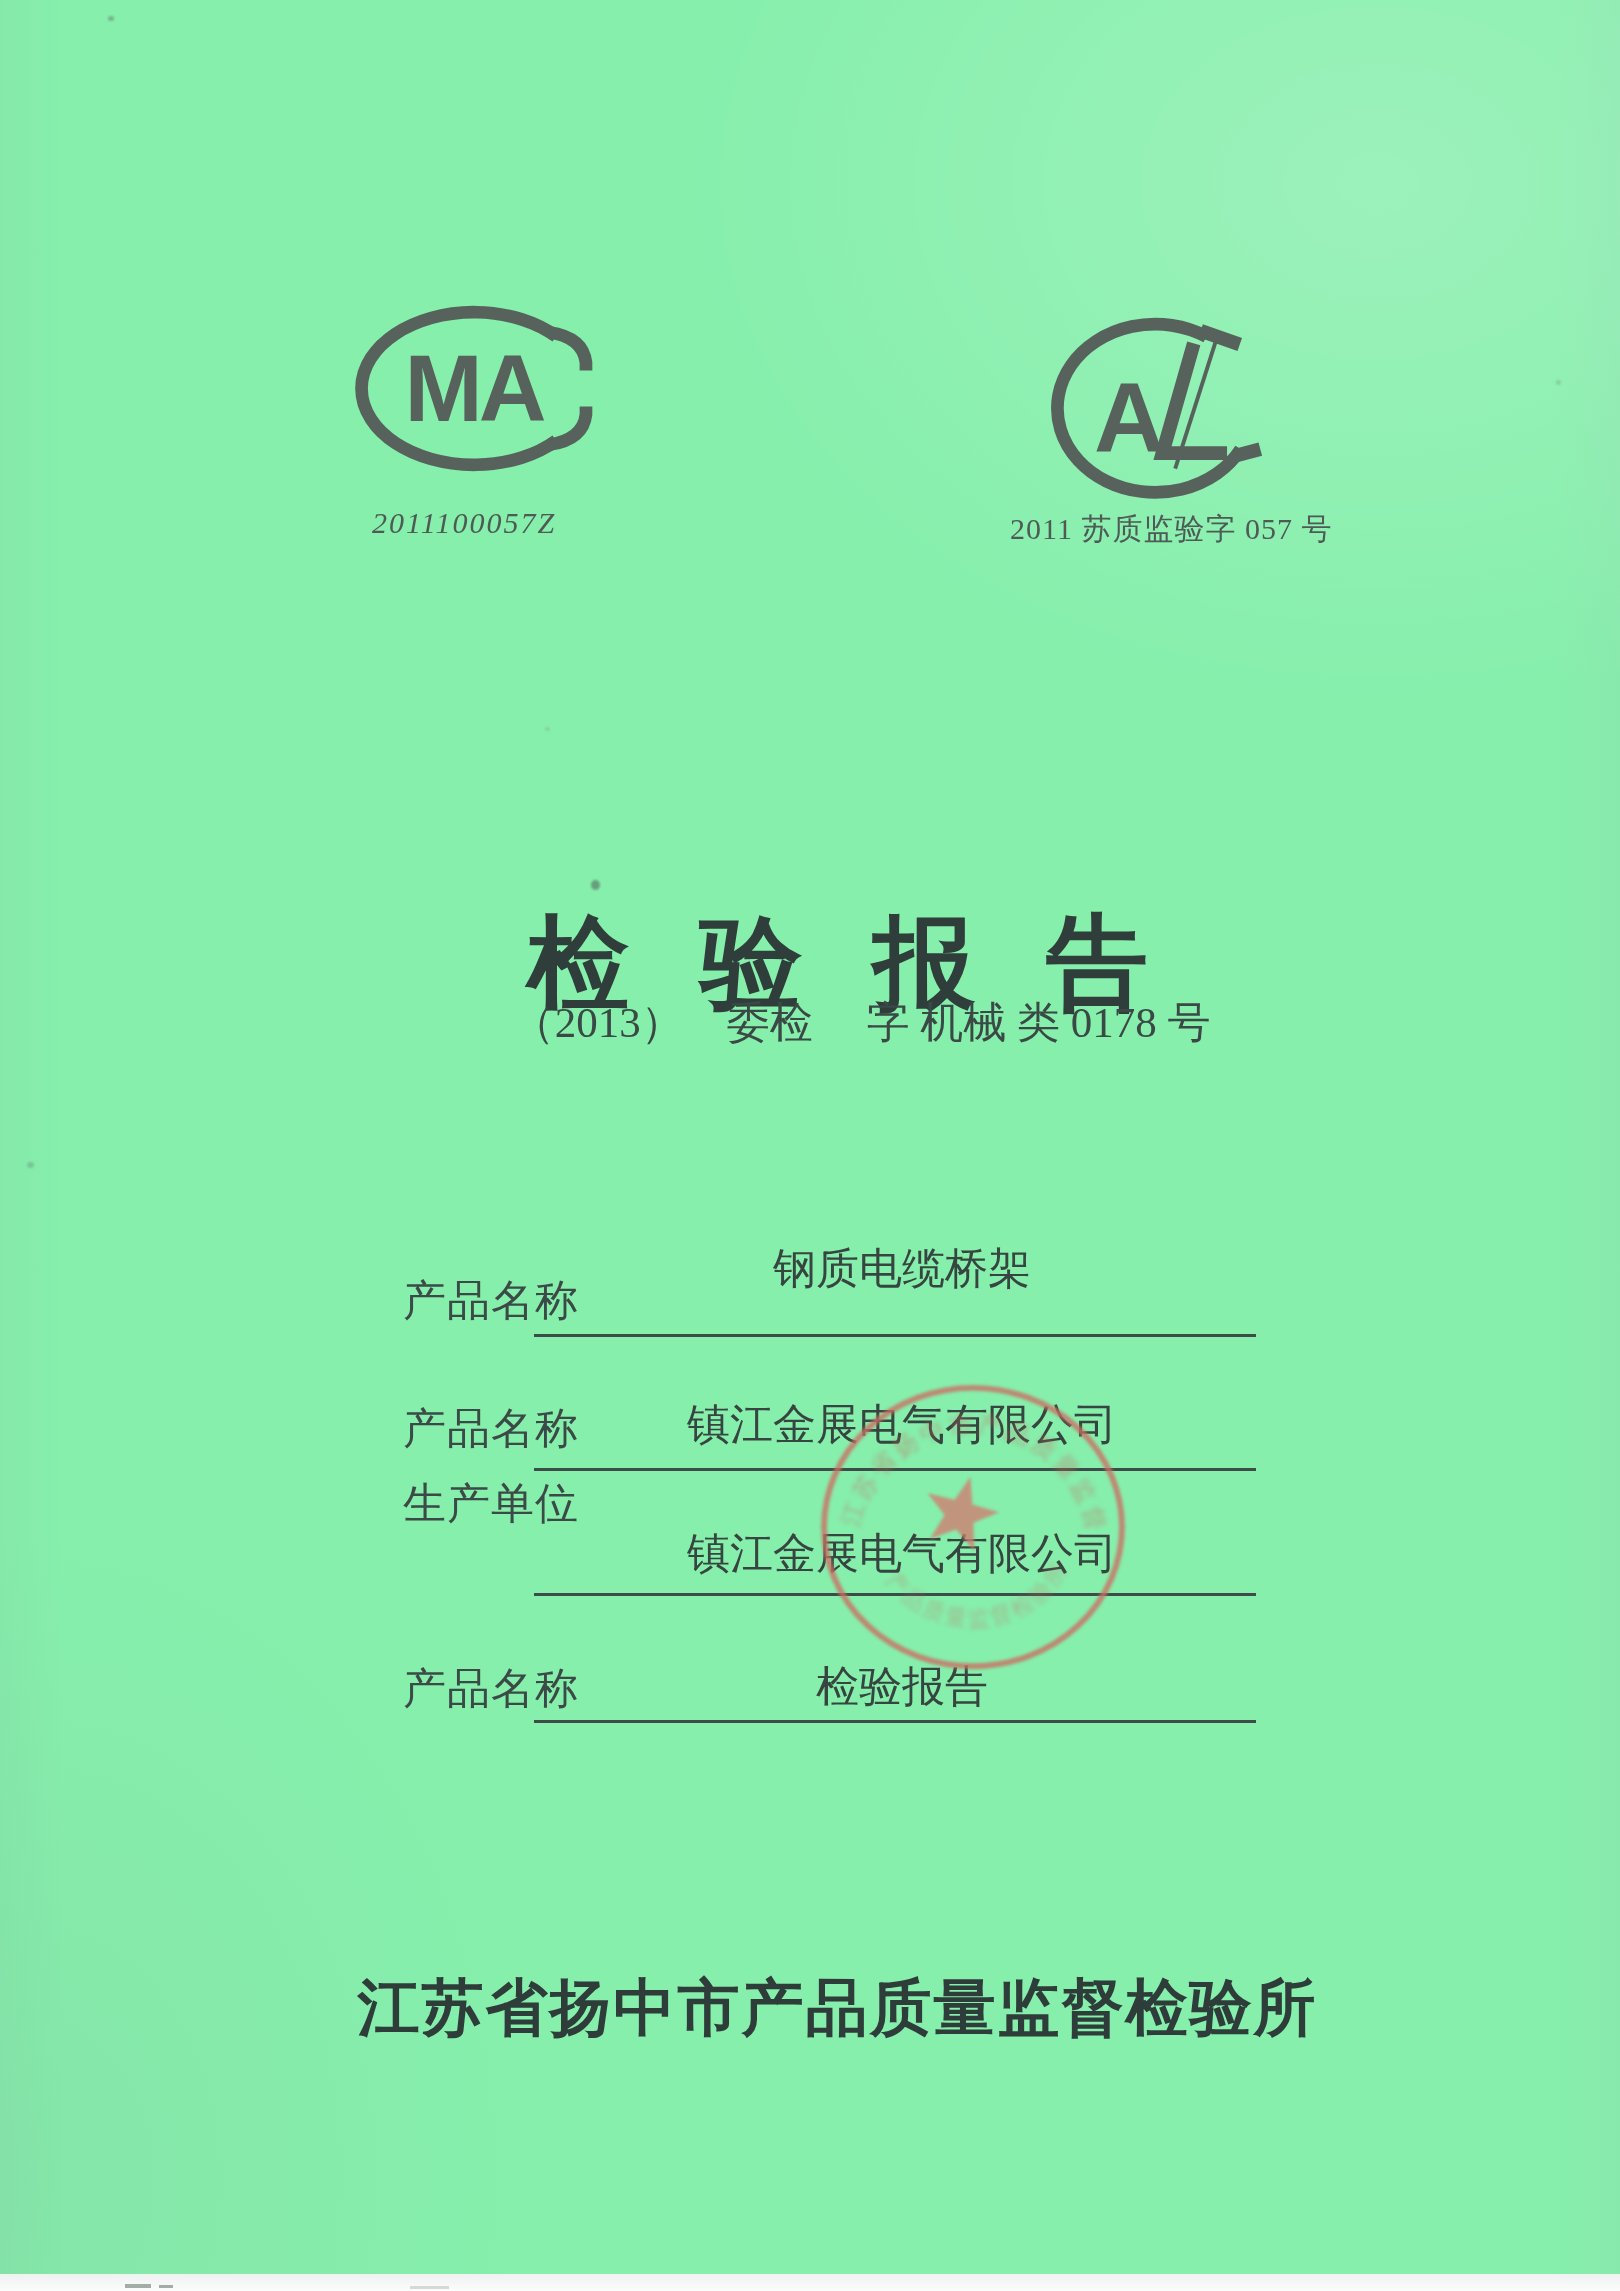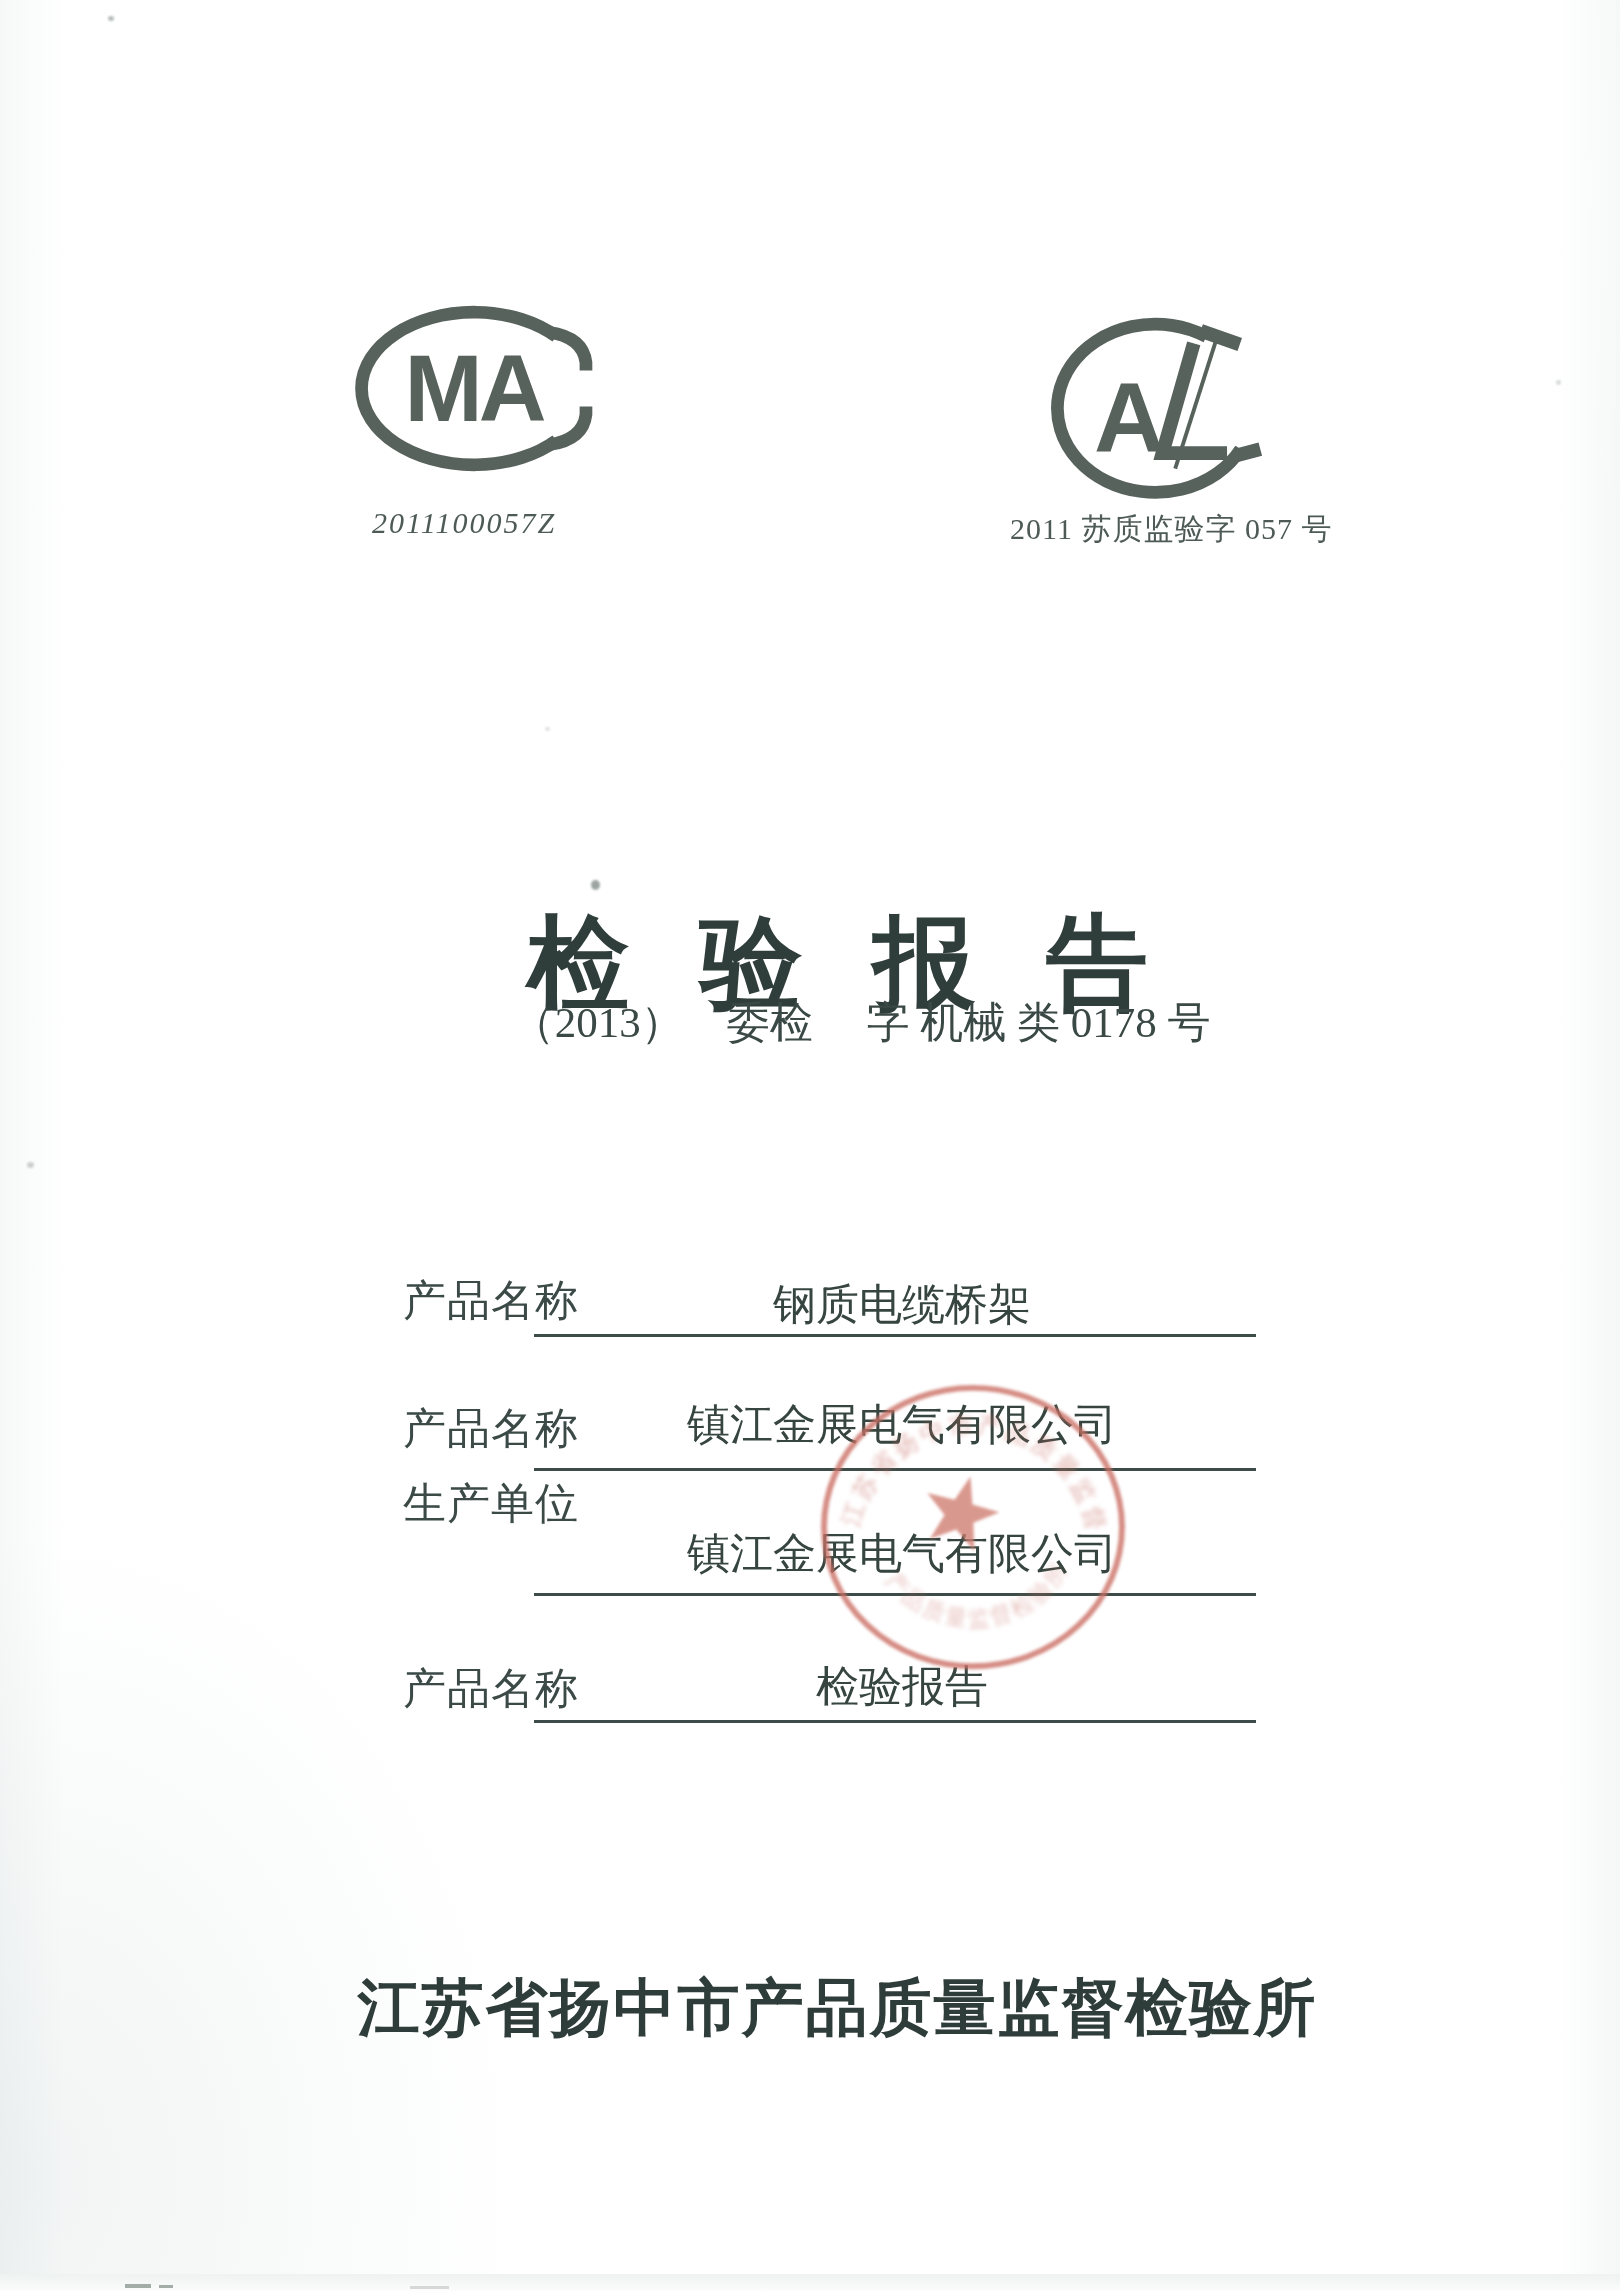--- a/index.html
+++ b/index.html
@@ -1,19 +1,19 @@
 <!DOCTYPE html>
 <html><head>
 <meta charset="utf-8">
 <style>
   html,body{margin:0;padding:0;background:#8a8a8a;}
   .page{
     position:relative;
     width:1620px;height:2292px;
-    background:#ffffff;
+    background:#86efac;
     overflow:hidden;
     font-family:"Liberation Serif", serif;
   }
   
   .shade{
     position:absolute;inset:0;pointer-events:none;
     background:
       radial-gradient(ellipse 1176px 882px at 85% 8%, rgba(255,255,255,.18), rgba(255,255,255,0) 60%),
       radial-gradient(ellipse 882px 1176px at 2% 95%, rgba(120,150,145,.10), rgba(120,150,145,0) 55%),
       linear-gradient(90deg, rgba(110,140,135,.06) 0%, rgba(110,140,135,0) 4%, rgba(110,140,135,0) 96%, rgba(160,185,180,.10) 100%);
@@ -108,21 +108,21 @@
       <path d="M 171 24 L 129 156" fill="none" stroke="#58625c" stroke-width="4"></path>
     </svg>
   </div>
   <div class="cal-approval">2011 苏质监验字 057 号</div>
 
   <h1 class="title">检验报告</h1>
   <div class="title-dot"></div>
   <div class="report-no">（2013）　委检　 字  机械  类 0178 号</div>
 
   <div class="field-label" style="top:1272px">产品名称</div>
-  <div class="field-value" style="top:1276px">钢质电缆桥架</div>
+  <div class="field-value" style="top:1240px">钢质电缆桥架</div>
   <div class="field-line" style="top:1334px"></div>
 
   <div class="field-label" style="top:1400px">产品名称</div>
   <div class="field-value" style="top:1396px">镇江金展电气有限公司</div>
   <div class="field-line" style="top:1468px"></div>
 
   <div class="field-label" style="top:1475px">生产单位</div>
   <div class="field-value" style="top:1525px">镇江金展电气有限公司</div>
   <div class="field-line" style="top:1593px"></div>
 

